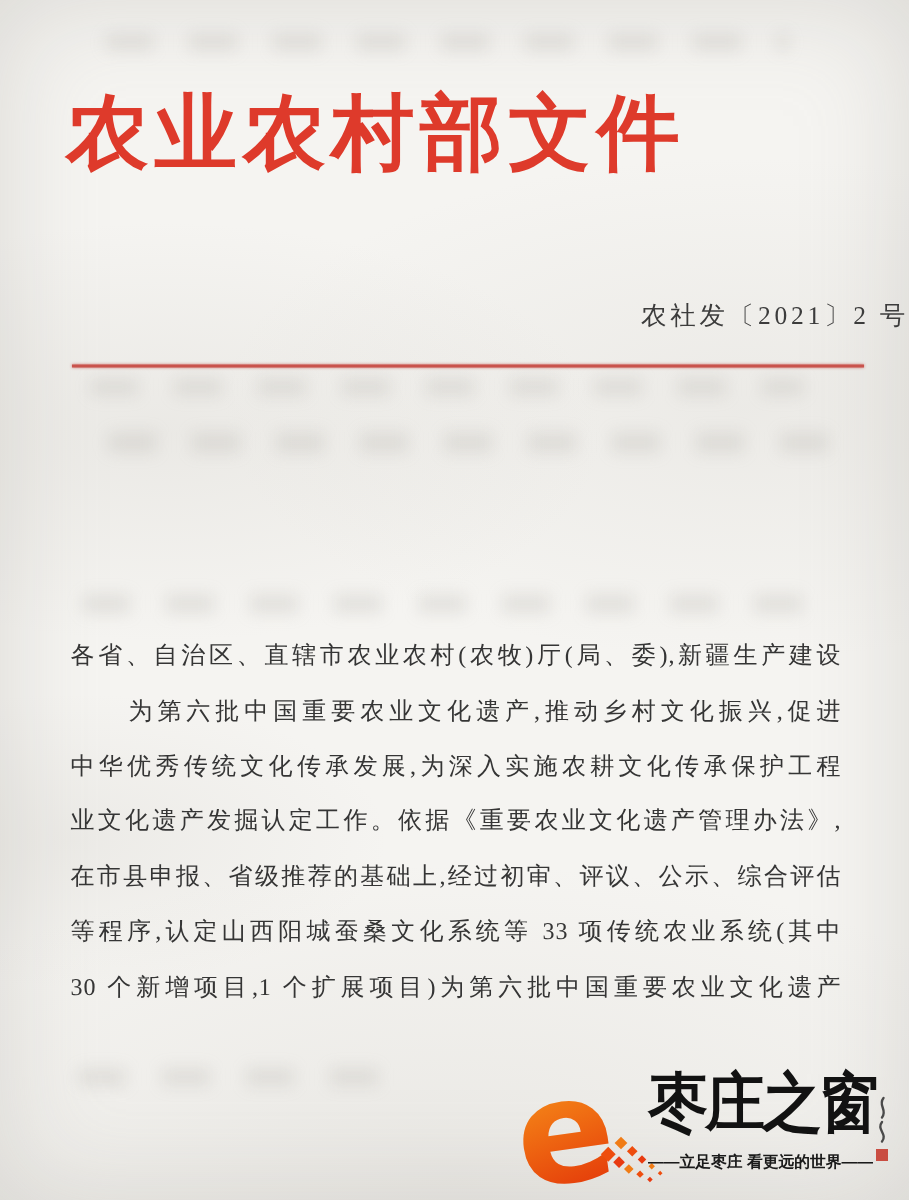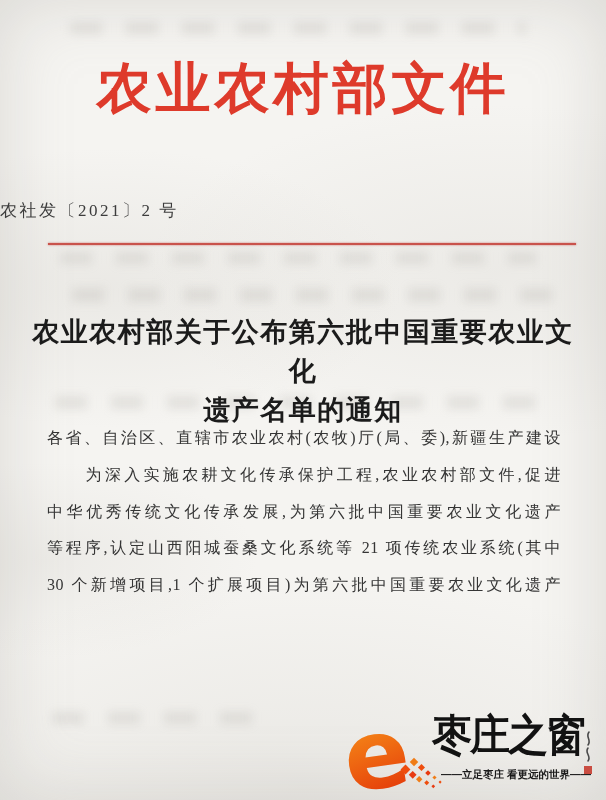--- a/index.html
+++ b/index.html
@@ -22,31 +22,31 @@
     height: 12px;
     background: repeating-linear-gradient(90deg,
       rgba(164,161,154,0.20) 0 32px, rgba(164,161,154,0) 32px 56px);
     filter: blur(5px);
     border-radius: 4px;
     pointer-events: none;
   }
   .header-title {
     position: absolute;
     top: 52px; left: 0; right: 0;
-    text-align: center;
     font-size: 55px;
     font-weight: 700;
     letter-spacing: 4px;
     color: #de3a2b;
     white-space: nowrap;
+    padding-left: 44px;
   }
   .doc-number {
     position: absolute;
     top: 199px; left: 0; right: 0;
-    text-align: left;
+    text-align: right;
     font-size: 17px;
     letter-spacing: 2.5px;
     color: #3c3c3c;
   }
   .red-rule {
     position: absolute;
     top: 243px; left: 48px;
     width: 528px; height: 2px;
     background: #c9534c;
     box-shadow: 0 0 2px rgba(201,83,76,0.85);
@@ -90,21 +90,21 @@
     letter-spacing: -2px;
     color: #121212;
     white-space: nowrap;
     transform: scaleY(1.08);
   }
   .signature { position: absolute; left: 240px; top: 24px; }
   .slogan {
     position: absolute;
     left: 92px; top: 62px;
     width: 168px;
-    text-align: center;
+    text-align: left;
     font-family: "Liberation Sans", "DejaVu Sans", sans-serif;
     font-size: 10.5px;
     font-weight: 700;
     color: #1a1a1a;
     white-space: nowrap;
   }
 </style>
 </head>
 <body>
 
@@ -115,30 +115,28 @@
   <div class="ghost" style="top:288px; left:72px;  right:52px; height:14px;"></div>
   <div class="ghost" style="top:396px; left:55px;  right:55px; height:13px;"></div>
   <div class="ghost" style="top:712px; left:52px;  width:220px;"></div>
 
   <div class="header-title">农业农村部文件</div>
 
   <div class="doc-number">农社发〔2021〕2 号</div>
 
   <div class="red-rule"></div>
 
-  <h1 class="notice-title">
-      <div>农业农村部关于公布第六批中国重要农业文化</div>
-      <div>遗产名单的通知</div>
-    </h1>
 
   <div class="body-text">
       <div class="bline fill">各省、自治区、直辖市农业农村(农牧)厅(局、委),新疆生产建设</div>
-      <div class="bline fill">　　为深入实施农耕文化传承保护工程,农业农村部文件,促进</div>
-      <div class="bline fill">中华优秀传统文化传承发展,为第六批中国重要农业文化遗产</div>
-      <div class="bline fill">等程序,认定山西阳城蚕桑文化系统等 21 项传统农业系统(其中</div>
+      <div class="bline fill">　　为第六批中国重要农业文化遗产,推动乡村文化振兴,促进</div>
+      <div class="bline fill">中华优秀传统文化传承发展,为深入实施农耕文化传承保护工程</div>
+      <div class="bline fill">业文化遗产发掘认定工作。依据《重要农业文化遗产管理办法》,</div>
+      <div class="bline fill">在市县申报、省级推荐的基础上,经过初审、评议、公示、综合评估</div>
+      <div class="bline fill">等程序,认定山西阳城蚕桑文化系统等 33 项传统农业系统(其中</div>
       <div class="bline fill">30 个新增项目,1 个扩展项目)为第六批中国重要农业文化遗产</div>
     </div>
 
   <div class="watermark">
     <svg class="logo-e" width="100" height="90" viewBox="0 0 100 90">
       <defs>
         <linearGradient id="eg" x1="0.2" y1="0" x2="0.35" y2="1">
           <stop offset="0" stop-color="#f9a11d"></stop>
           <stop offset="0.5" stop-color="#ef6a12"></stop>
           <stop offset="1" stop-color="#e23108"></stop>

